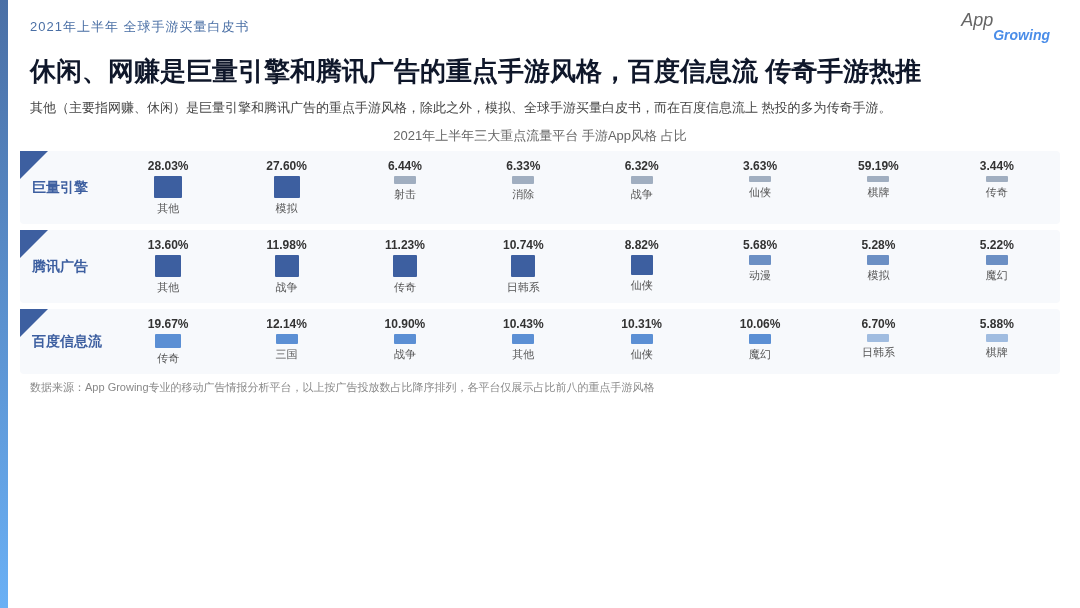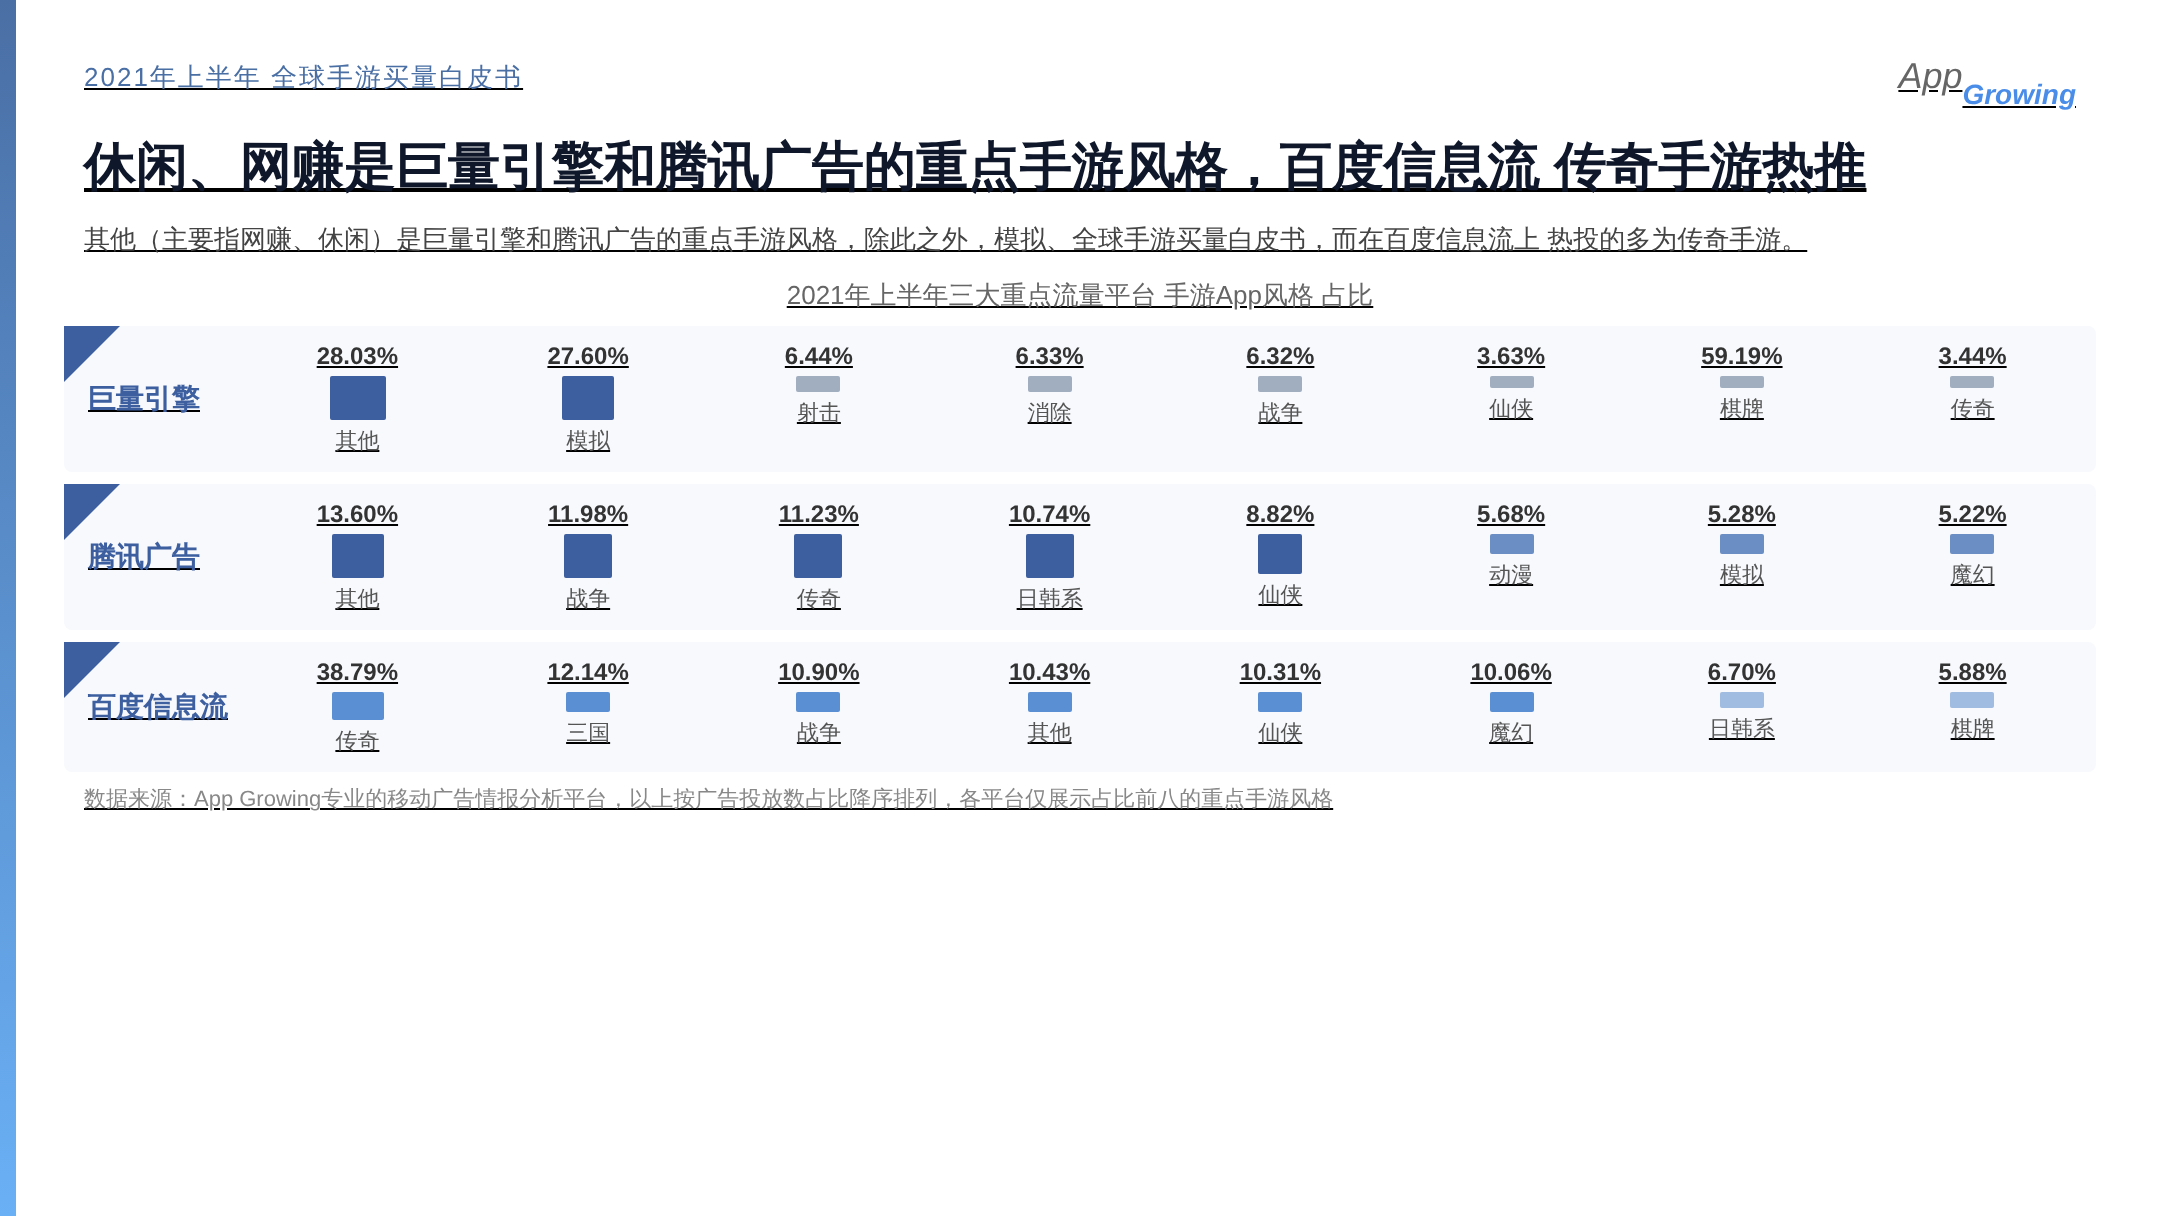--- a/index.html
+++ b/index.html
@@ -9,43 +9,42 @@
       background: #ffffff;
       font-family: "PingFang SC", "Microsoft YaHei", "SimHei", sans-serif;
       overflow: hidden;
       position: relative;
     }
 
     .page-wrapper {
       width: 1080px;
       height: 479px;
       background: #fff;
-      padding: 12px;
+      padding: 0;
       position: relative;
-      text-decoration: underline;
     }
 
     
     .top-bar {
       display: flex;
       align-items: center;
       justify-content: space-between;
       padding: 10px 30px 6px 30px;
       background: #fff;
     }
 
     .report-title-small {
       font-size: 13px;
       color: #4a6fa5;
       letter-spacing: 1px;
     }
 
     .logo-area {
       display: flex;
-      align-items: center;
+      align-items: flex-start;
     }
 
     .logo-app {
       color: #666;
       font-style: italic;
       font-size: 18px;
     }
 
     .logo-growing {
       color: #4a8de8;
@@ -297,21 +296,21 @@
           </div>
         </div>
       </div>
       <div class="platform-row" style="position: relative;">
         <div class="triangle-accent"></div>
         <div class="platform-name-col">
           <span class="platform-name">百度信息流</span>
         </div>
         <div class="items-bar">
           <div class="item-cell">
-            <div class="item-pct">38.79%</div>
+            <div class="item-pct">19.67%</div>
             <div class="item-bar" style="width: 26px; height: 14px; background: rgb(91, 143, 212);"></div>
             <div class="item-label">传奇</div>
           </div>
           <div class="item-cell">
             <div class="item-pct">12.14%</div>
             <div class="item-bar" style="width: 22px; height: 10px; background: rgb(91, 143, 212);"></div>
             <div class="item-label">三国</div>
           </div>
           <div class="item-cell">
             <div class="item-pct">10.90%</div>

